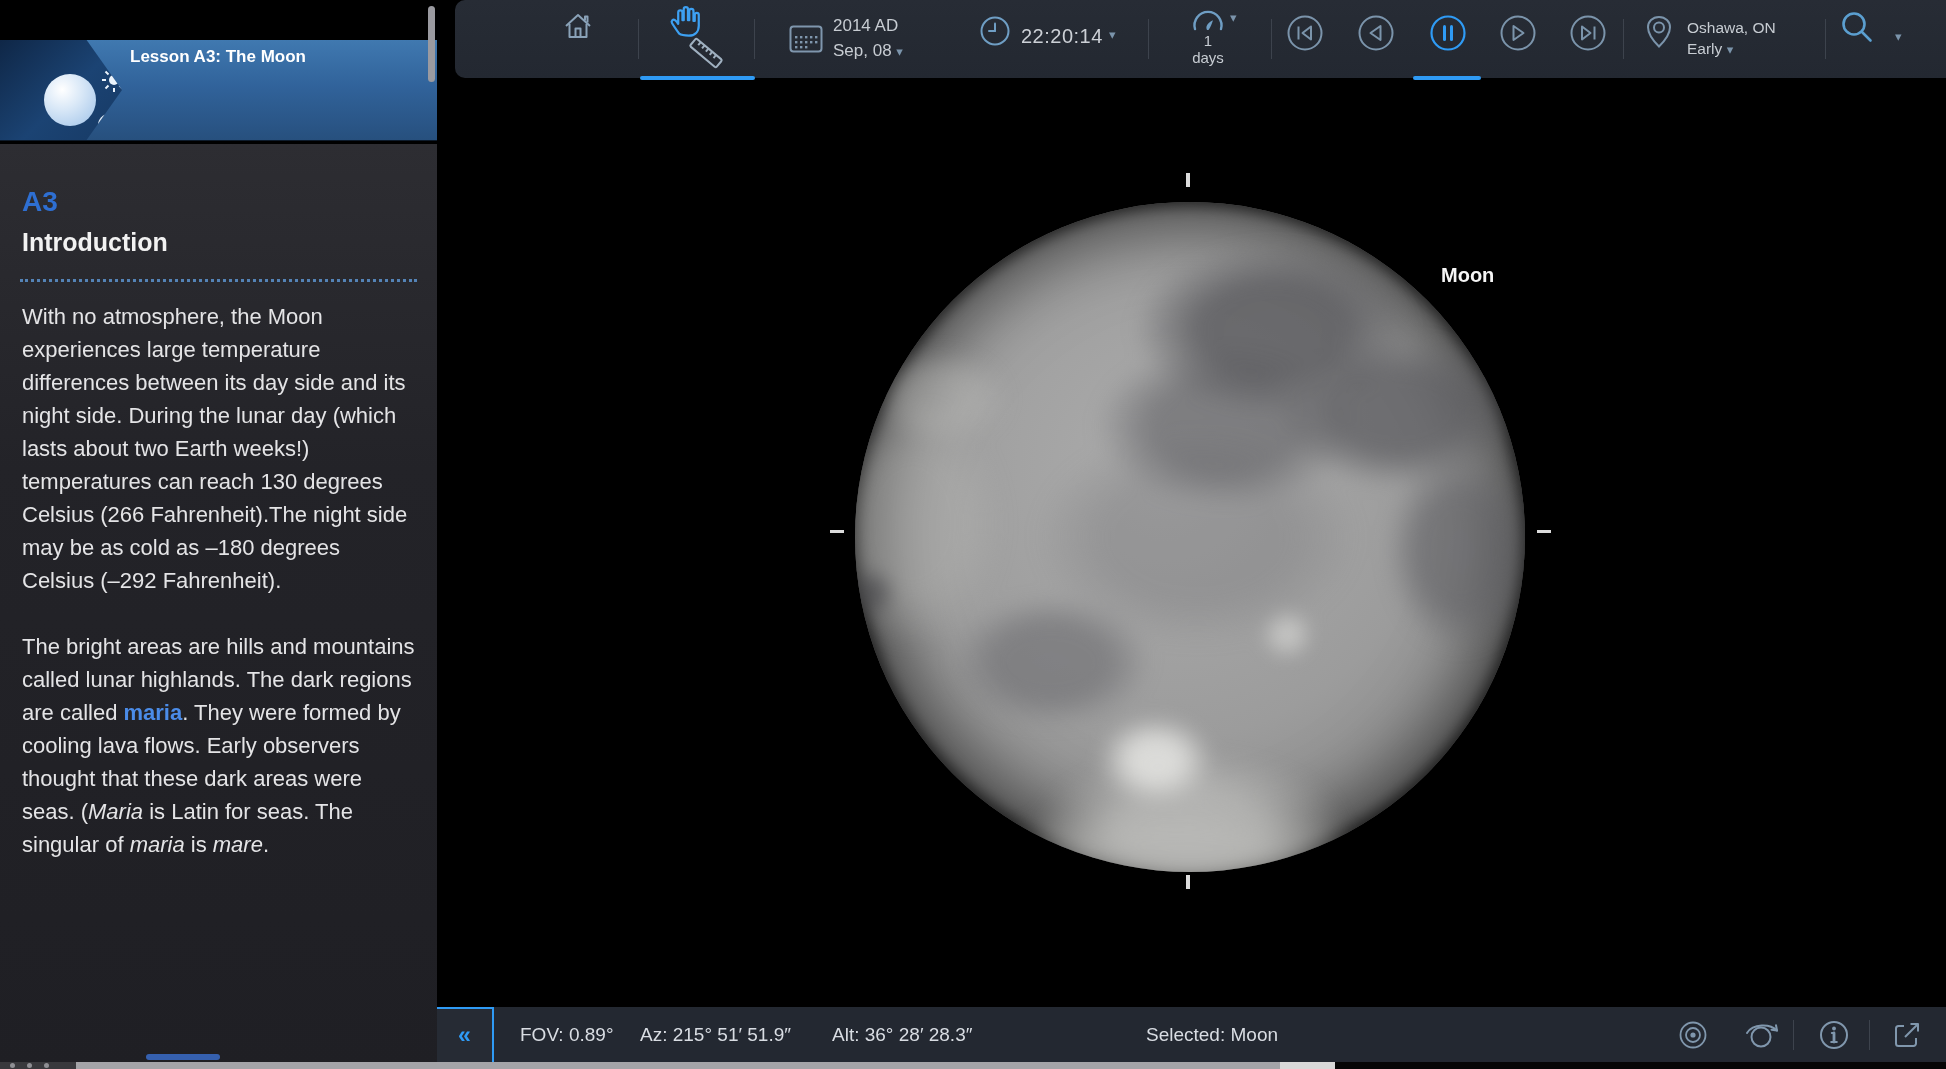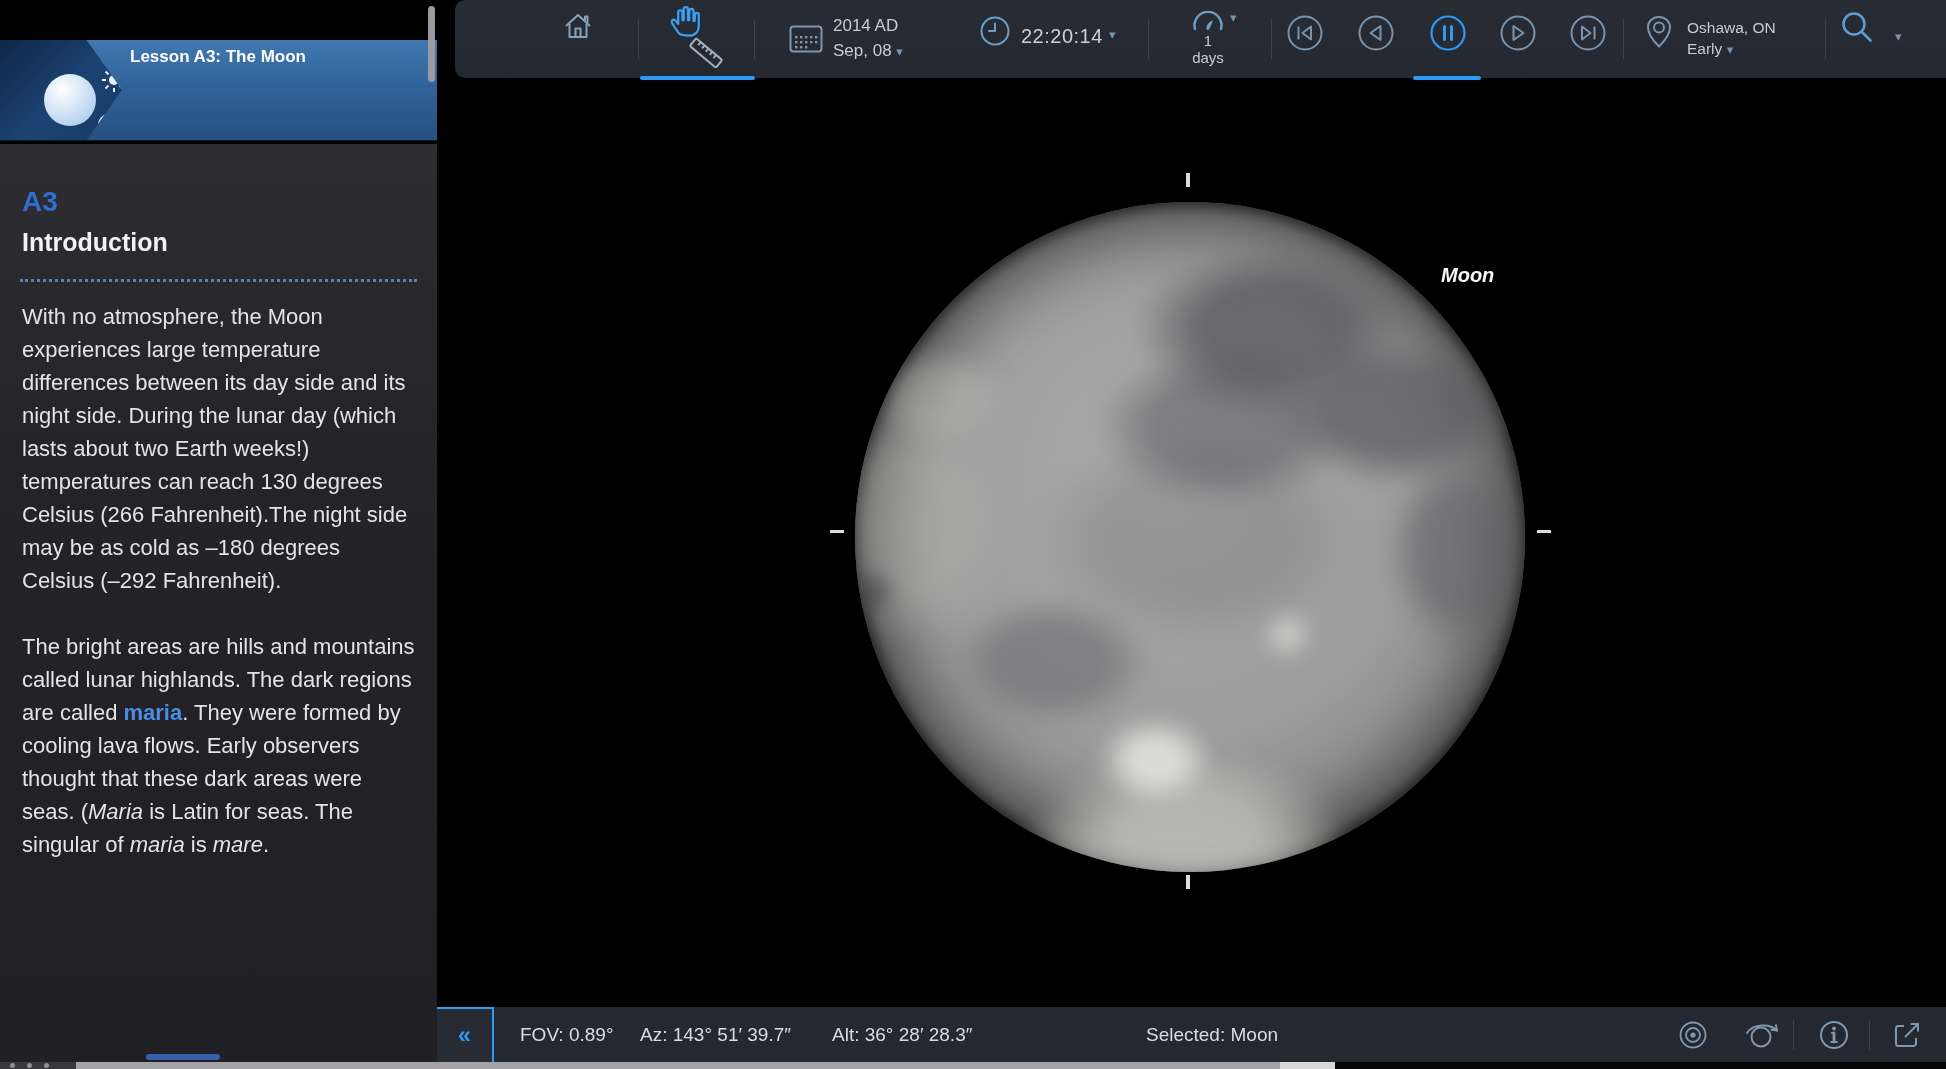--- a/index.html
+++ b/index.html
@@ -68,21 +68,21 @@
   .step-block{position:absolute;left:713px;top:6px;width:80px;text-align:center;color:#c7ccd2;}
   .step-value{font-size:15px;margin-top:-2px;}
   .step-unit{font-size:15px;}
   .step-caret{position:absolute;left:62px;top:4px;}
   .pb-btn{position:absolute;top:13px;width:40px;height:40px;cursor:pointer;}
   .loc-block{position:absolute;left:1232px;top:17px;font-size:15.5px;line-height:21px;color:#c7ccd2;}
   .icon-btn{cursor:pointer;}
   
   .viewport{
     position:absolute;left:437px;top:78px;width:1509px;height:929px;
-    background:#000;overflow:hidden;z-index:3;font-style:italic;
+    background:#000;overflow:hidden;z-index:3;
   }
   .moon{
     position:absolute;left:418px;top:124px;width:670px;height:670px;border-radius:50%;
     background:radial-gradient(circle at 46% 40%,#ababab 0%,#9c9c9c 50%,#8d8d8d 72%,#6b6b6b 90%,#383838 99%,#141414 100%);
     overflow:hidden;cursor:pointer;
     box-shadow:inset 0 0 70px 22px rgba(0,0,0,.55), inset 0 0 14px 4px rgba(0,0,0,.6);
   }
   .moon-detail{
     position:absolute;left:-12px;top:-12px;right:-12px;bottom:-12px;border-radius:50%;
     filter:blur(9px);
@@ -304,21 +304,21 @@
   <div class="sel-tick" style="left:749px;top:95px;width:4px;height:14px;"></div>
   <div class="sel-tick" style="left:749px;top:797px;width:4px;height:14px;"></div>
   <div class="sel-tick" style="left:393px;top:452px;width:14px;height:3px;"></div>
   <div class="sel-tick" style="left:1100px;top:452px;width:14px;height:3px;"></div>
   <div class="moon-label">Moon</div>
 </div>
 
 <div class="statusbar">
   <div class="collapse-panel">«</div>
   <div class="sb-item" style="left:83px;">FOV: 0.89°</div>
-  <div class="sb-item" style="left:203px;">Az: 143° 51′ 39.7″</div>
+  <div class="sb-item" style="left:203px;">Az: 215° 51′ 51.9″</div>
   <div class="sb-item" style="left:395px;">Alt: 36° 28′ 28.3″</div>
   <div class="sb-item" style="left:709px;">Selected: Moon</div>
 
   <div class="sb-icon" style="left:1239px;">
     <svg width="34" height="34" viewBox="0 0 34 34" fill="none" stroke="#8097ad" stroke-width="1.8">
       <circle cx="17" cy="17" r="12.5"></circle>
         <circle cx="17" cy="17" r="7"></circle>
         <circle cx="17" cy="17" r="2.6" fill="#8097ad" stroke="none"></circle>
     </svg>
   </div>

